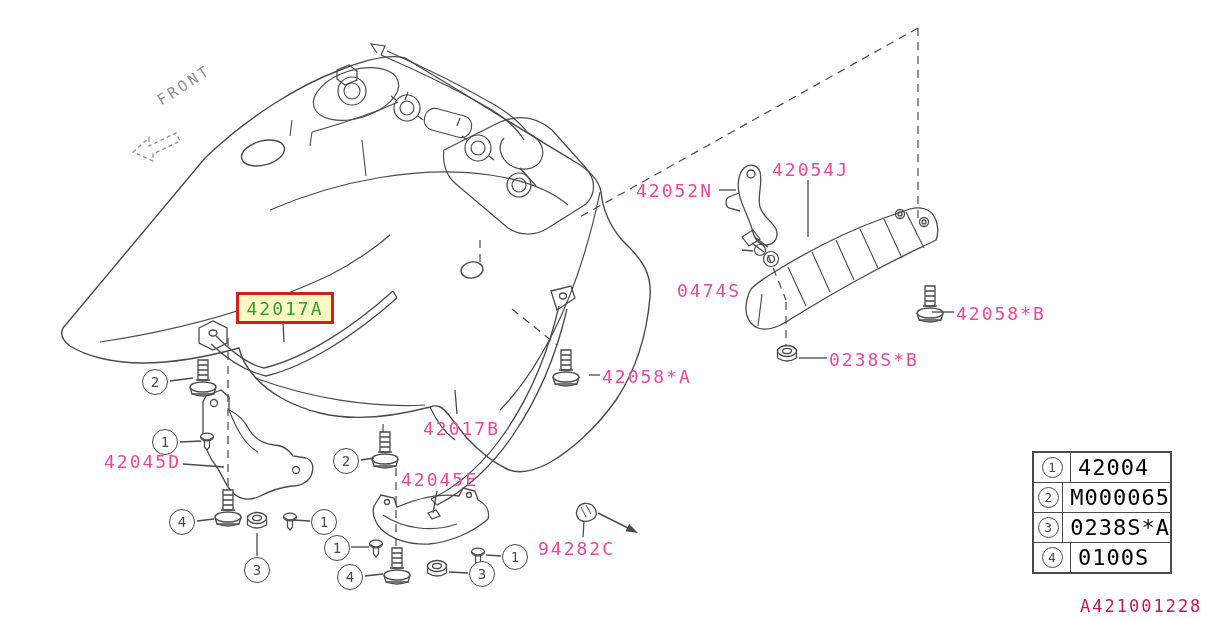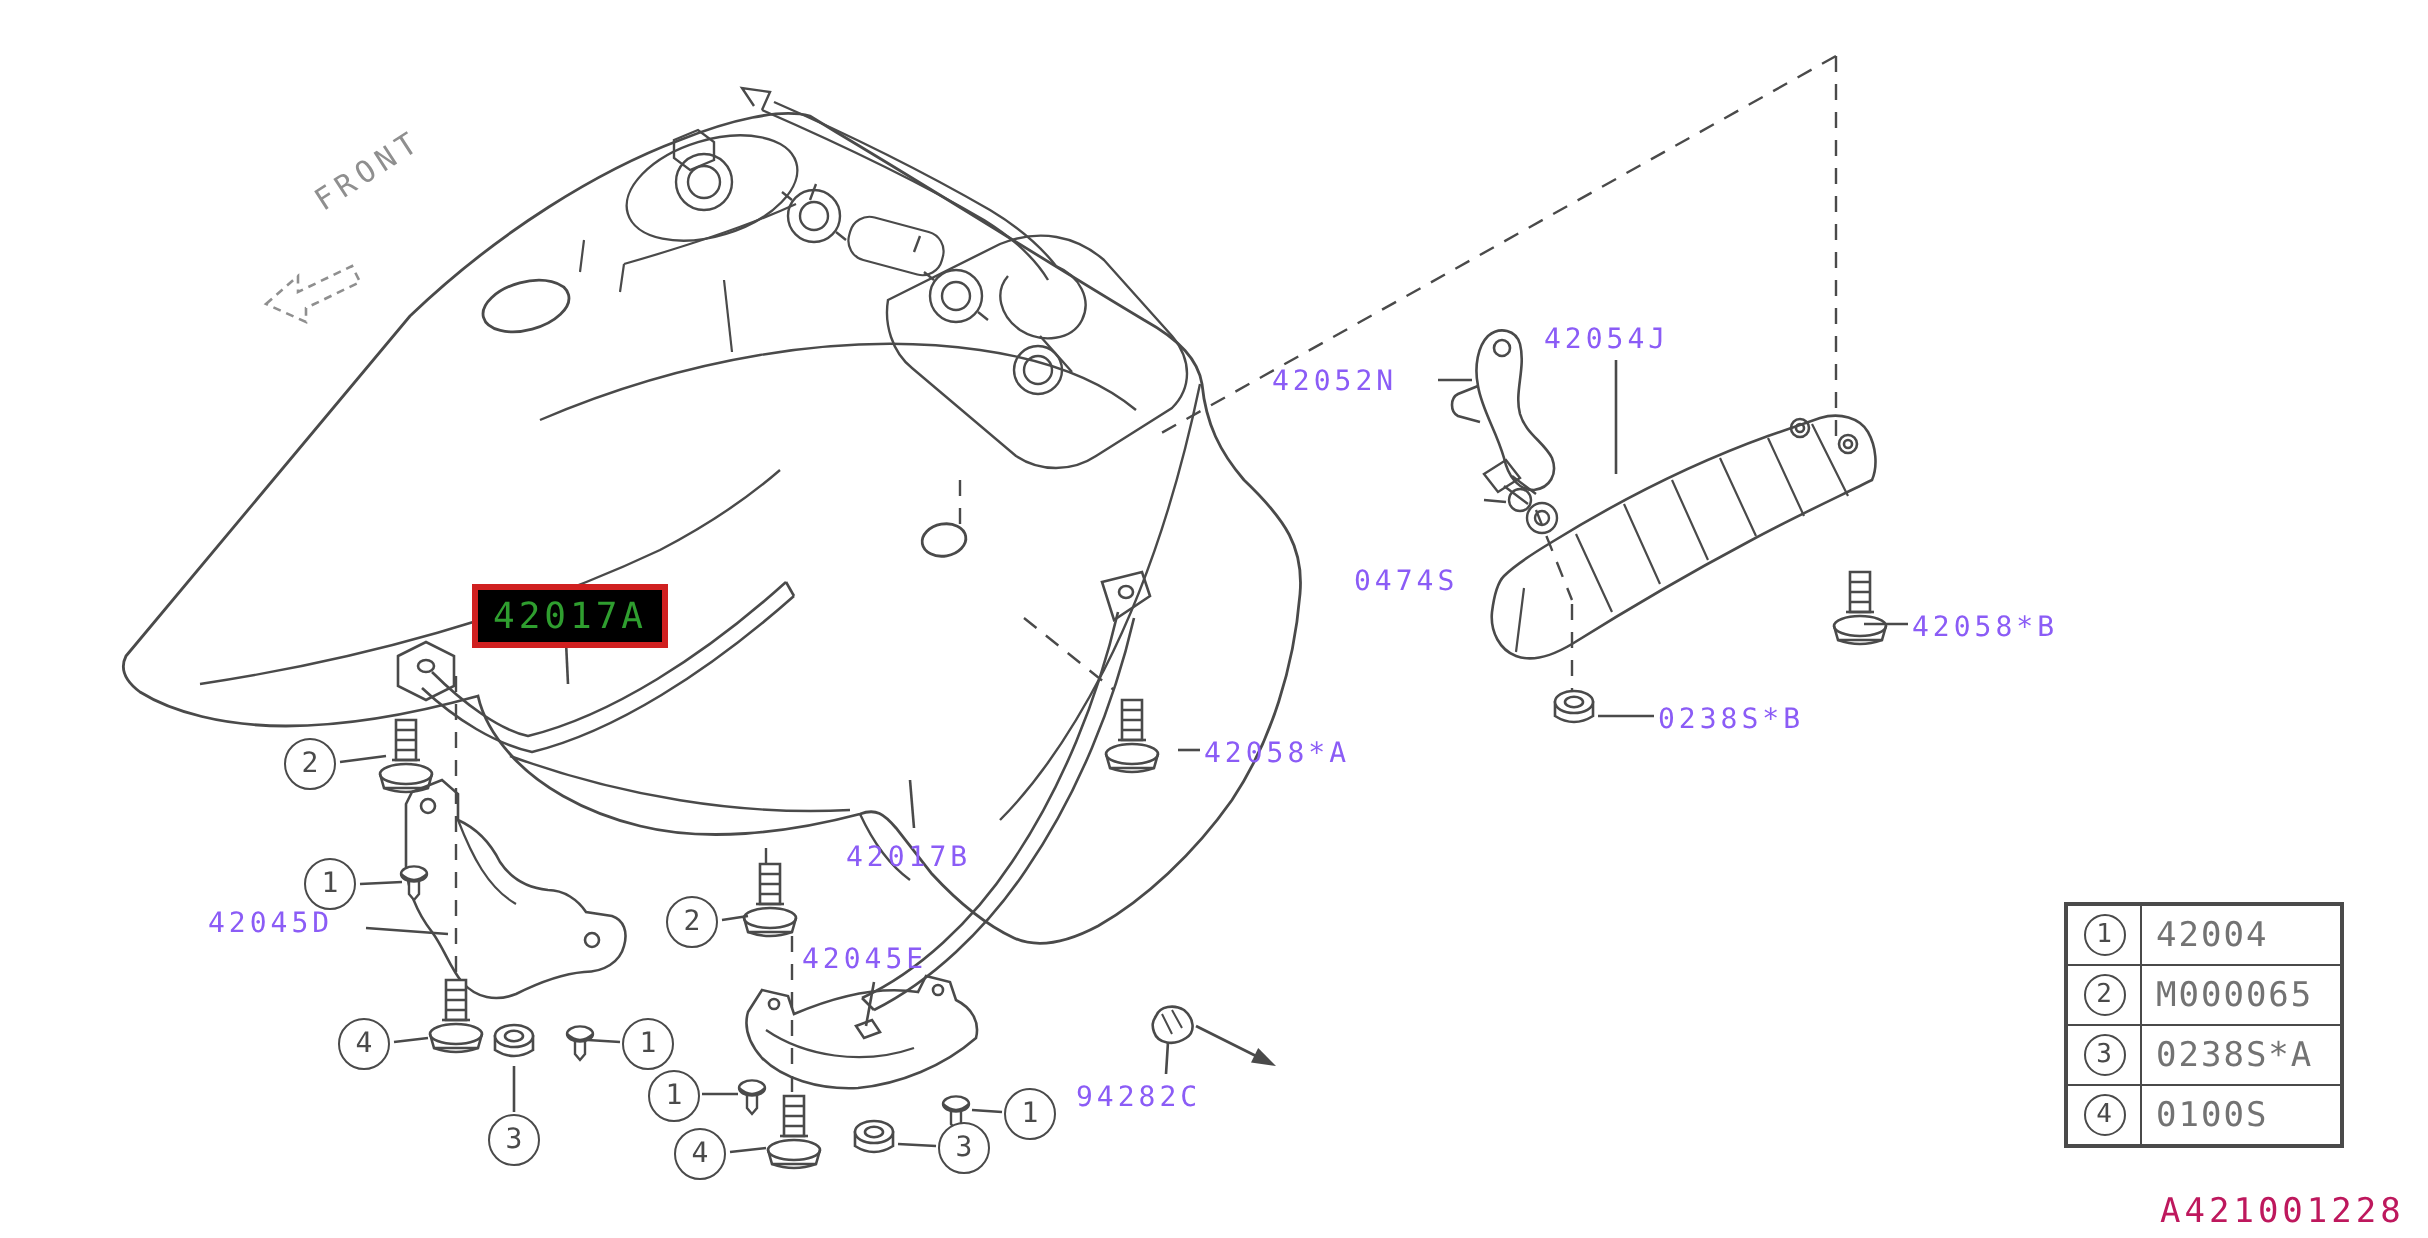--- a/index.html
+++ b/index.html
@@ -1,32 +1,32 @@
 <!DOCTYPE html>
 <html><head>
 <meta charset="utf-8">
 <style>
   html,body{margin:0;padding:0;background:#fff;}
   .stage{position:relative;width:1214px;height:619px;background:#ffffff;overflow:hidden;
          font-family:"DejaVu Sans Mono","Liberation Mono",monospace;}
   svg{position:absolute;left:0;top:0;}
-  .part-label{position:absolute;font-size:14px;letter-spacing:2px;color:#8b5cf6;white-space:nowrap;line-height:20px;}
+  .part-label{position:absolute;font-size:18px;letter-spacing:2px;color:#ec4899;white-space:nowrap;line-height:20px;}
   .front-label{position:absolute;left:154px;top:94px;font-size:15px;letter-spacing:3px;color:#8f8f8f;
                transform:rotate(-33deg);transform-origin:left top;}
-  .hl-box{position:absolute;left:236px;top:292px;width:92px;height:26px;background:#000000;border:3px solid #d02020;
+  .hl-box{position:absolute;left:236px;top:292px;width:92px;height:26px;background:#fef9c3;border:3px solid #d02020;
           display:flex;align-items:center;justify-content:center;font-size:18px;letter-spacing:2px;color:#2f9e2f;}
   .callout{position:absolute;width:26px;height:26px;border:1.6px solid #4a4a4a;border-radius:50%;background:#fff;
            display:flex;align-items:center;justify-content:center;font-size:14px;color:#4a4a4a;box-sizing:border-box;}
   .legend{position:absolute;left:1032px;top:451px;width:136px;border:2px solid #4a4a4a;background:#fff;}
   .legend-row{display:flex;height:29px;align-items:center;border-top:1.5px solid #4a4a4a;}
   .legend-row:first-child{border-top:none;}
   .legend-num{width:37px;height:100%;display:flex;justify-content:center;align-items:center;border-right:1.5px solid #4a4a4a;box-sizing:border-box;}
   .legend-circle{width:21px;height:21px;border:1.4px solid #4a4a4a;border-radius:50%;font-size:13px;
                  display:flex;align-items:center;justify-content:center;color:#4a4a4a;box-sizing:border-box;}
-  .legend-part{padding-left:7px;font-size:17px;letter-spacing:1px;color:#737373;}
+  .legend-part{padding-left:7px;font-size:22px;letter-spacing:1px;color:#000000;}
   .diagram-code{position:absolute;left:1080px;top:596px;font-size:17px;letter-spacing:2px;color:#be185d;}
 </style>
 </head>
 <body>
 
 <div class="stage">
 
   <svg width="1214" height="619" viewBox="0 0 1214 619">
     <defs>
       <g id="boltv" stroke="#4a4a4a" stroke-width="1.3" fill="#fff">

